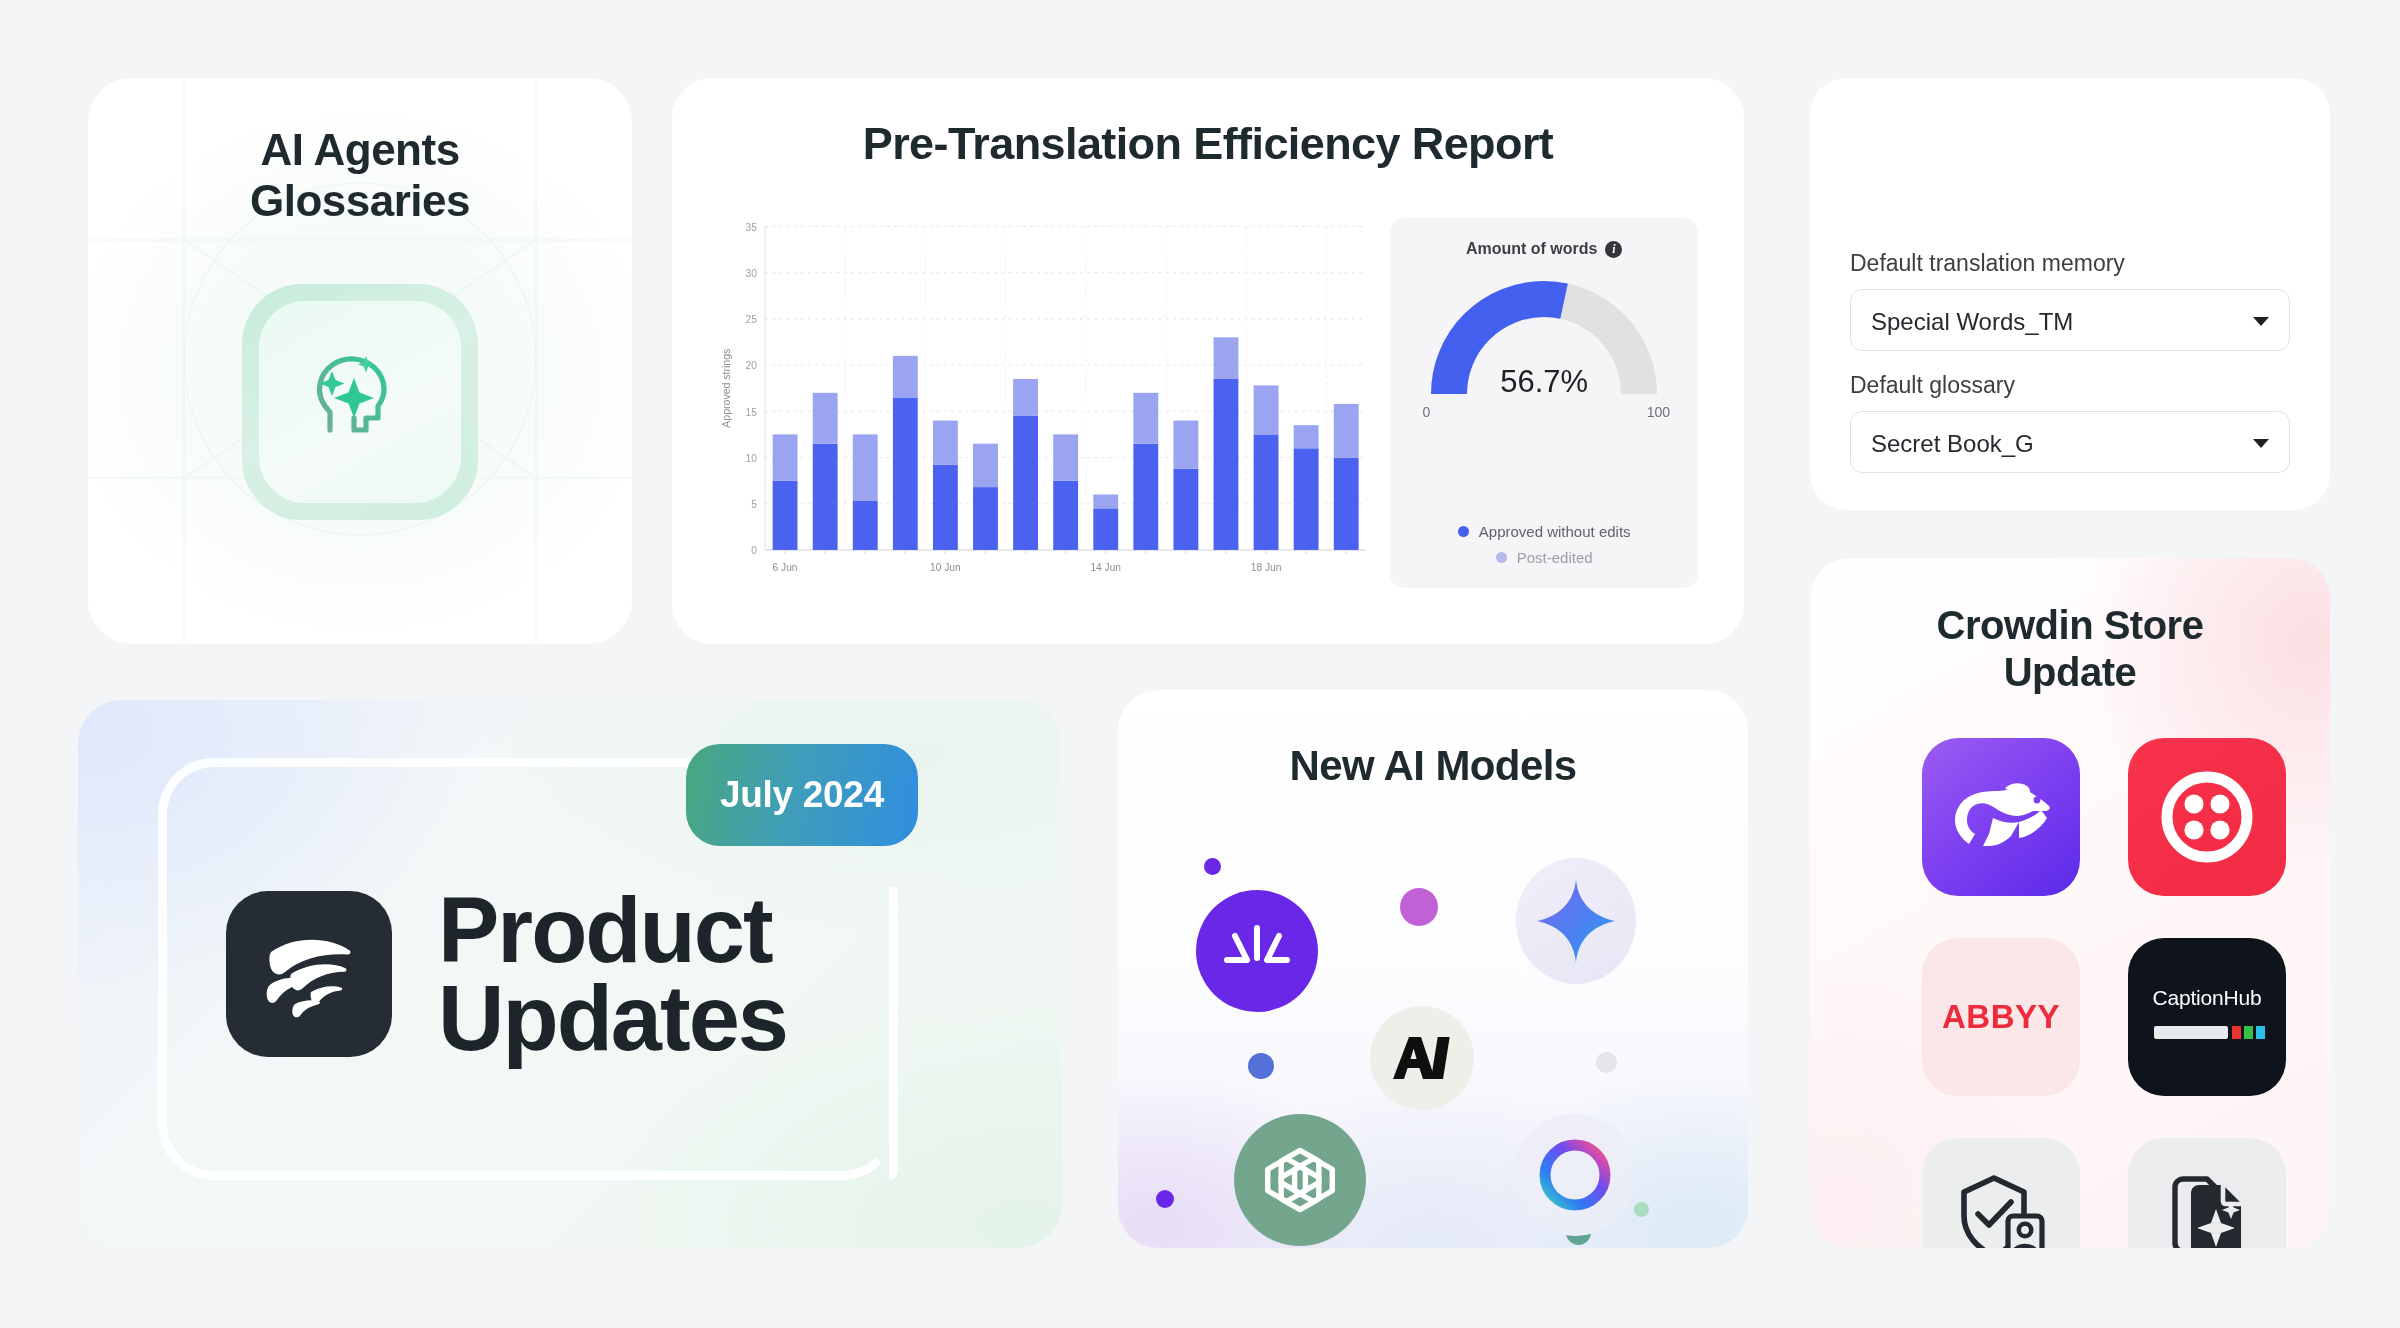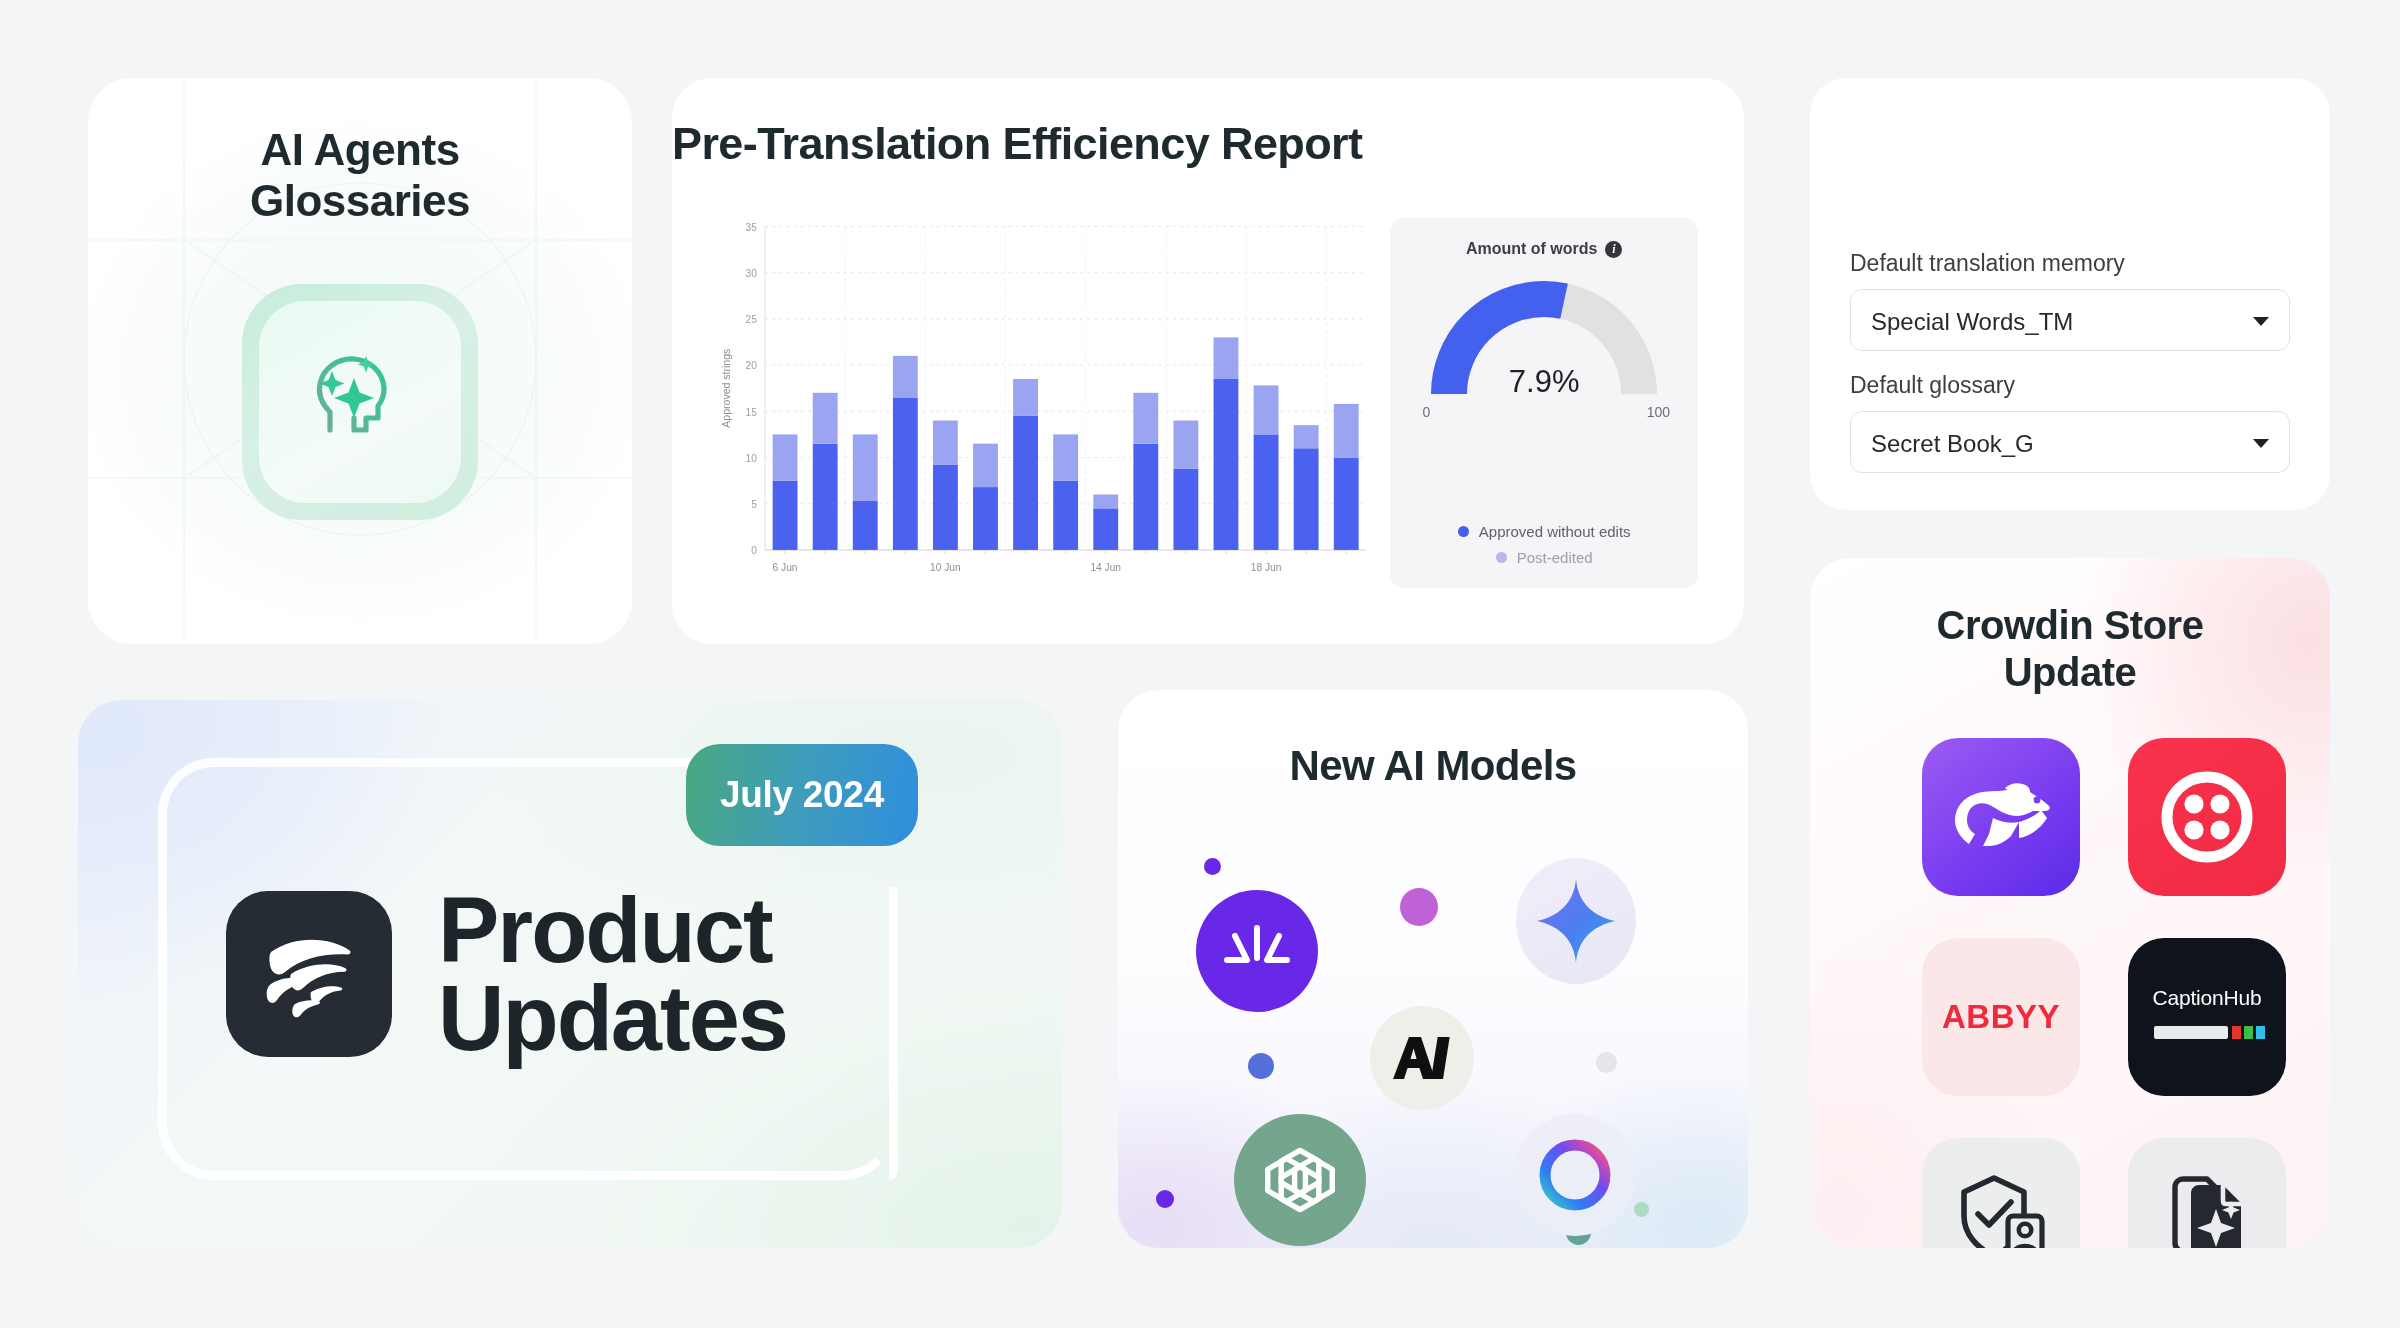--- a/index.html
+++ b/index.html
@@ -59,20 +59,21 @@
     background: linear-gradient(150deg, #eafaf2 0%, #f4fbf8 60%, #eef9f4 100%);
     display: flex; align-items: center; justify-content: center;
   }
 
   
   #card-report {
     left: 672px; top: 78px; width: 1072px; height: 566px;
   }
   #card-report .report-title {
     position: absolute; top: 40px; left: 0; width: 100%;
+    text-align: center;
     font-size: 45px; font-weight: 700; letter-spacing: -.6px;
     color: #1f2a2e;
   }
   .report-body {
     position: absolute;
     left: 46px; right: 46px; top: 140px; bottom: 56px;
     display: flex; gap: 18px;
   }
   .chart-zone {
     position: relative;
@@ -385,21 +386,21 @@
         <div class="gauge-header">
           <span>Amount of words</span>
           <span class="info-dot">i</span>
         </div>
         <div class="gauge-wrap">
           <svg width="226" height="132" viewBox="0 0 226 132">
             <path d="M18 124 A95 95 0 0 1 208 124" fill="none" stroke="#e1e1e4" stroke-width="36"></path>
             <path id="gaugeArc" d="M18 124 A95 95 0 0 1 208 124" fill="none" stroke="#4361ee" stroke-width="36" stroke-dasharray="298.4931640625" stroke-dashoffset="129.24754003906247"></path>
           </svg>
         </div>
-        <div class="gauge-value">7.9%</div>
+        <div class="gauge-value">56.7%</div>
         <div class="gauge-min">0</div>
         <div class="gauge-max">100</div>
         <div class="gauge-legend">
           <div class="legend-row">
             <span class="legend-dot" style="background:#4361ee"></span>
             <span style="color:#5f6368">Approved without edits</span>
           </div>
           <div class="legend-row">
             <span class="legend-dot" style="background:#b5b8ea"></span>
             <span style="color:#9aa0a6">Post-edited</span>

